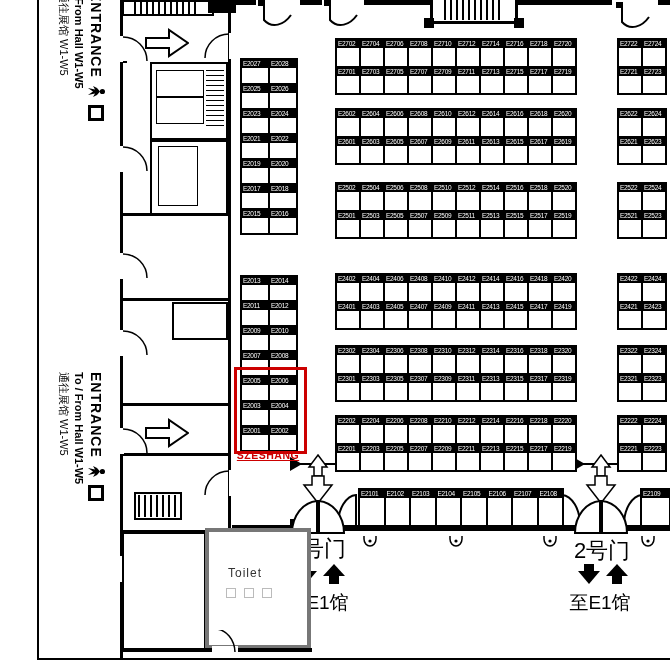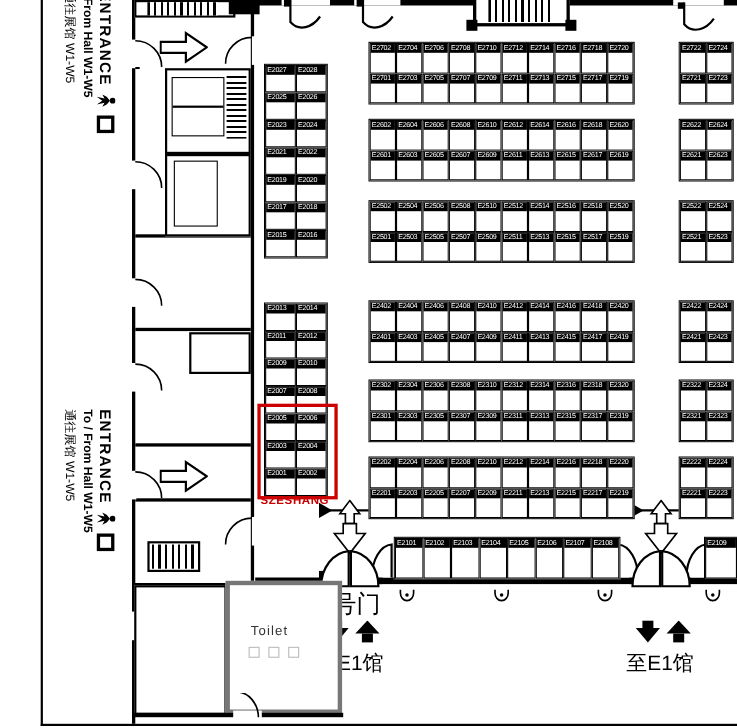--- a/index.html
+++ b/index.html
@@ -195,20 +195,21 @@
     <path d="M1,10 h56" stroke="#000" stroke-width="2"></path>
     <polygon points="1,3 13,10 1,17" fill="#000"></polygon>
       <polygon points="57,3 45,10 57,17" fill="#000"></polygon>
     <polygon points="29,1 38,13 33,13 33,22 25,22 25,13 20,13" fill="#fff" stroke="#000" stroke-width="1.5"></polygon>
     <polygon points="29,49 15,31 23,31 23,22 35,22 35,31 43,31" fill="#fff" stroke="#000" stroke-width="1.5"></polygon>
   </svg>
   <svg class="abs" style="left:572px;top:494px;" width="58" height="40" viewBox="0 0 58 40">
     <path d="M28,39 L28,7 A27,32 0 0 0 3,39 Z" fill="#fff" stroke="#000" stroke-width="2"></path>
     <path d="M30,39 L30,7 A27,32 0 0 1 55,39 Z" fill="#fff" stroke="#000" stroke-width="2"></path>
   </svg>
+  <div class="gate-name" style="left:566px;top:536px;width:72px;">2号门</div>
   <svg class="abs" style="left:576px;top:564px;" width="54" height="22" viewBox="0 0 54 22">
     <rect x="8" y="0" width="10" height="7" fill="#000"></rect>
       <polygon points="2,7 24,7 13,20" fill="#000"></polygon>
     <polygon points="41,0 52,12 30,12" fill="#000"></polygon>
       <rect x="36" y="12" width="10" height="8" fill="#000"></rect>
   </svg>
   <div class="to-e1" style="left:560px;top:590px;width:80px;">至E1馆</div>
 
   <div class="room" style="left:122px;top:532px;width:84px;height:118px;"></div>
   <div class="toilet" style="left:205px;top:528px;width:106px;height:121px;"></div>
@@ -899,15 +900,15 @@
       <div class="booth-block" style="left: 640px; top: 488px;">
         <div class="booth-row" style="height: 37px;">
           <div class="booth" style="width: 29px;">
             <div class="booth-label">E2109</div>
           </div>
         </div>
       </div>
     </div>
 
   <div class="hl-box" style="left:234px;top:367px;width:67px;height:81px;"></div>
-  <div class="hl-label" style="left:232px;top:449px;width:72px;">SZESHANG</div>
+  <div class="hl-label" style="left:232px;top:449px;width:72px;text-decoration:underline;">SZESHANG</div>
 
 </div>
 
 </body></html>

